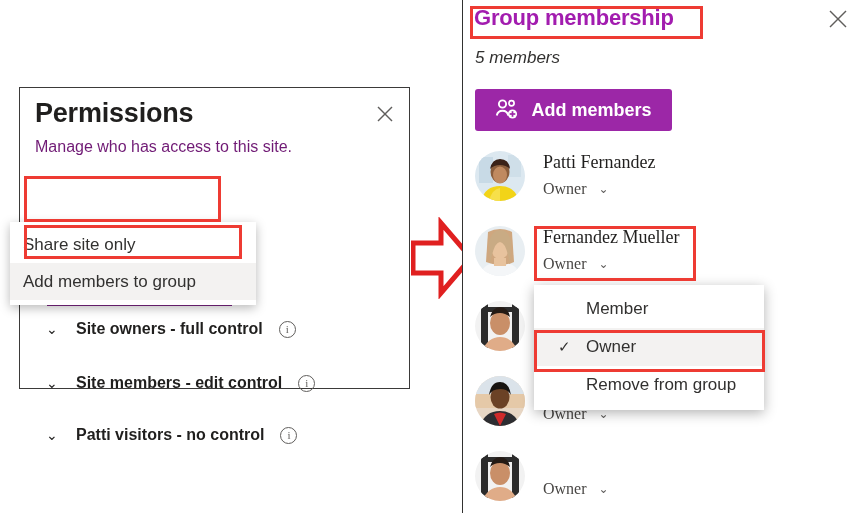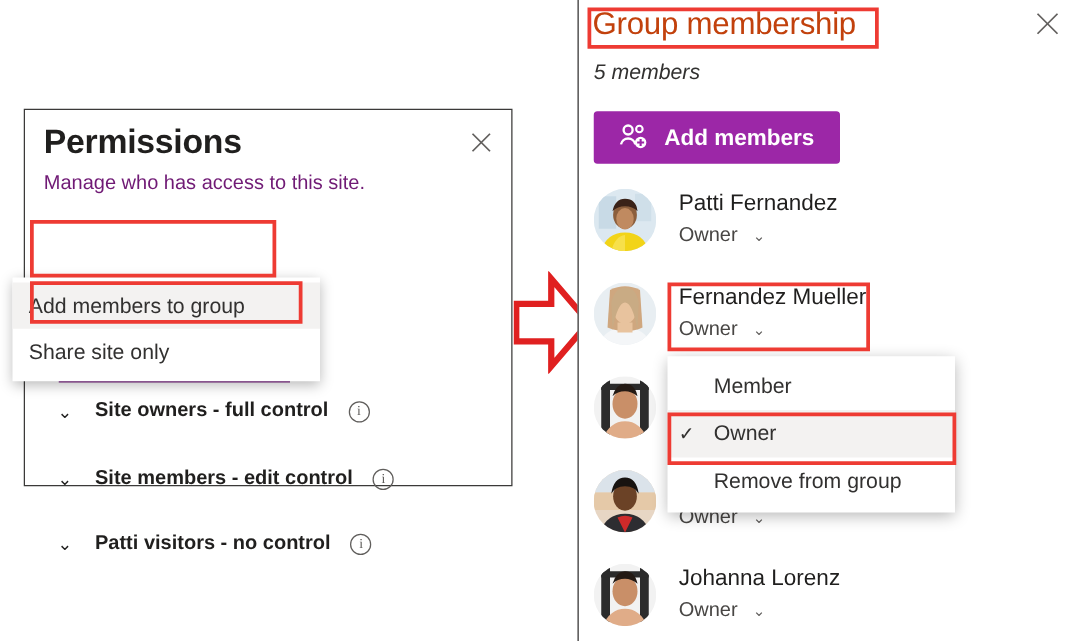--- a/index.html
+++ b/index.html
@@ -160,24 +160,24 @@
     height: 513px;
     background: #ffffff;
     border-left: 1px solid #323130;
     box-sizing: border-box;
     z-index: 10;
   }
   #group-title {
     position: absolute;
     left: 11px;
     top: 5px;
-    font-size: 25px;
-    font-weight: 400;
+    font-size: 22px;
+    font-weight: 700;
     letter-spacing: -0.2px;
-    color: #c2410c;
+    color: #a21caf;
   }
   #group-close {
     position: absolute;
     right: 10px;
     top: 8px;
     width: 22px;
     height: 22px;
     color: #605e5c;
     cursor: pointer;
   }
@@ -212,20 +212,21 @@
   }
   #add-members-primary .ppl-icon { width: 24px; height: 22px; display:block; }
 
   
   .member {
     position: absolute;
     left: 12px;
     width: 370px;
     height: 62px;
     z-index: 12;
+    font-family: Liberation Serif, serif;
   }
   .member .avatar {
     position: absolute;
     left: 0;
     top: 4px;
     width: 50px;
     height: 50px;
     border-radius: 50%;
     overflow: hidden;
   }
@@ -261,21 +262,21 @@
     box-shadow: 0 3px 12px rgba(0,0,0,.30);
     z-index: 40;
     padding: 5px 0 6px 0;
   }
   #role-menu .ri {
     height: 38px;
     display: flex;
     align-items: center;
     font-size: 17px;
     color: #323130;
-    padding-left: 9px;
+    padding-left: 24px;
     cursor: pointer;
   }
   #role-menu .ri .ck {
     width: 28px;
     font-size: 15px;
     color: #323130;
   }
   #role-menu .ri.sel { background: #f3f2f1; }
 </style>
 </head>
@@ -312,25 +313,25 @@
   </div>
 
   <div class="perm-row" id="perm-row-visitors">
     <span class="chev">⌄</span>
     <span>Patti visitors - no control</span>
     <span class="info">i</span>
   </div>
 </div>
 
 <div id="add-members-menu">
+  <div class="mi">
+    <span>Share site only</span>
+  </div>
   <div class="mi sel">
     <span>Add members to group</span>
-  </div>
-  <div class="mi">
-    <span>Share site only</span>
   </div>
 </div>
 
 <div id="flow-arrow">
   <svg width="62" height="82" viewBox="0 0 62 82">
     <polygon points="2,26 30,26 30,6 60,41 30,76 30,56 2,56" fill="#ffffff" stroke="#e02020" stroke-width="5" stroke-linejoin="miter"></polygon>
   </svg>
 </div>
 
 <div id="group-panel">
@@ -441,21 +442,20 @@
       <svg viewBox="0 0 50 50">
         <rect width="50" height="50" fill="#f2f2f2"></rect>
         <rect x="6" y="2" width="7" height="46" fill="#2b2b2b"></rect>
         <rect x="37" y="2" width="7" height="46" fill="#2b2b2b"></rect>
         <rect x="6" y="6" width="38" height="5" fill="#2b2b2b"></rect>
         <path d="M7 50 q6-14 18-14 q12 0 18 14 z" fill="#e0ac88"></path>
         <ellipse cx="25" cy="22" rx="10" ry="12" fill="#c98f68"></ellipse>
         <path d="M15 16 q3-10 10-10 q8 0 10 10 q-5-4-10-4 q-6 0-10 4z" fill="#241a14"></path>
       </svg>
     </span>
-    <span class="mname">Johanna Lorenz</span>
     <span class="mrole">
       <span>Owner</span>
       <span class="caret">⌄</span>
     </span>
   </div>
 </div>
 
 <div id="role-menu">
   <div class="ri">
     <span class="ck"></span>

